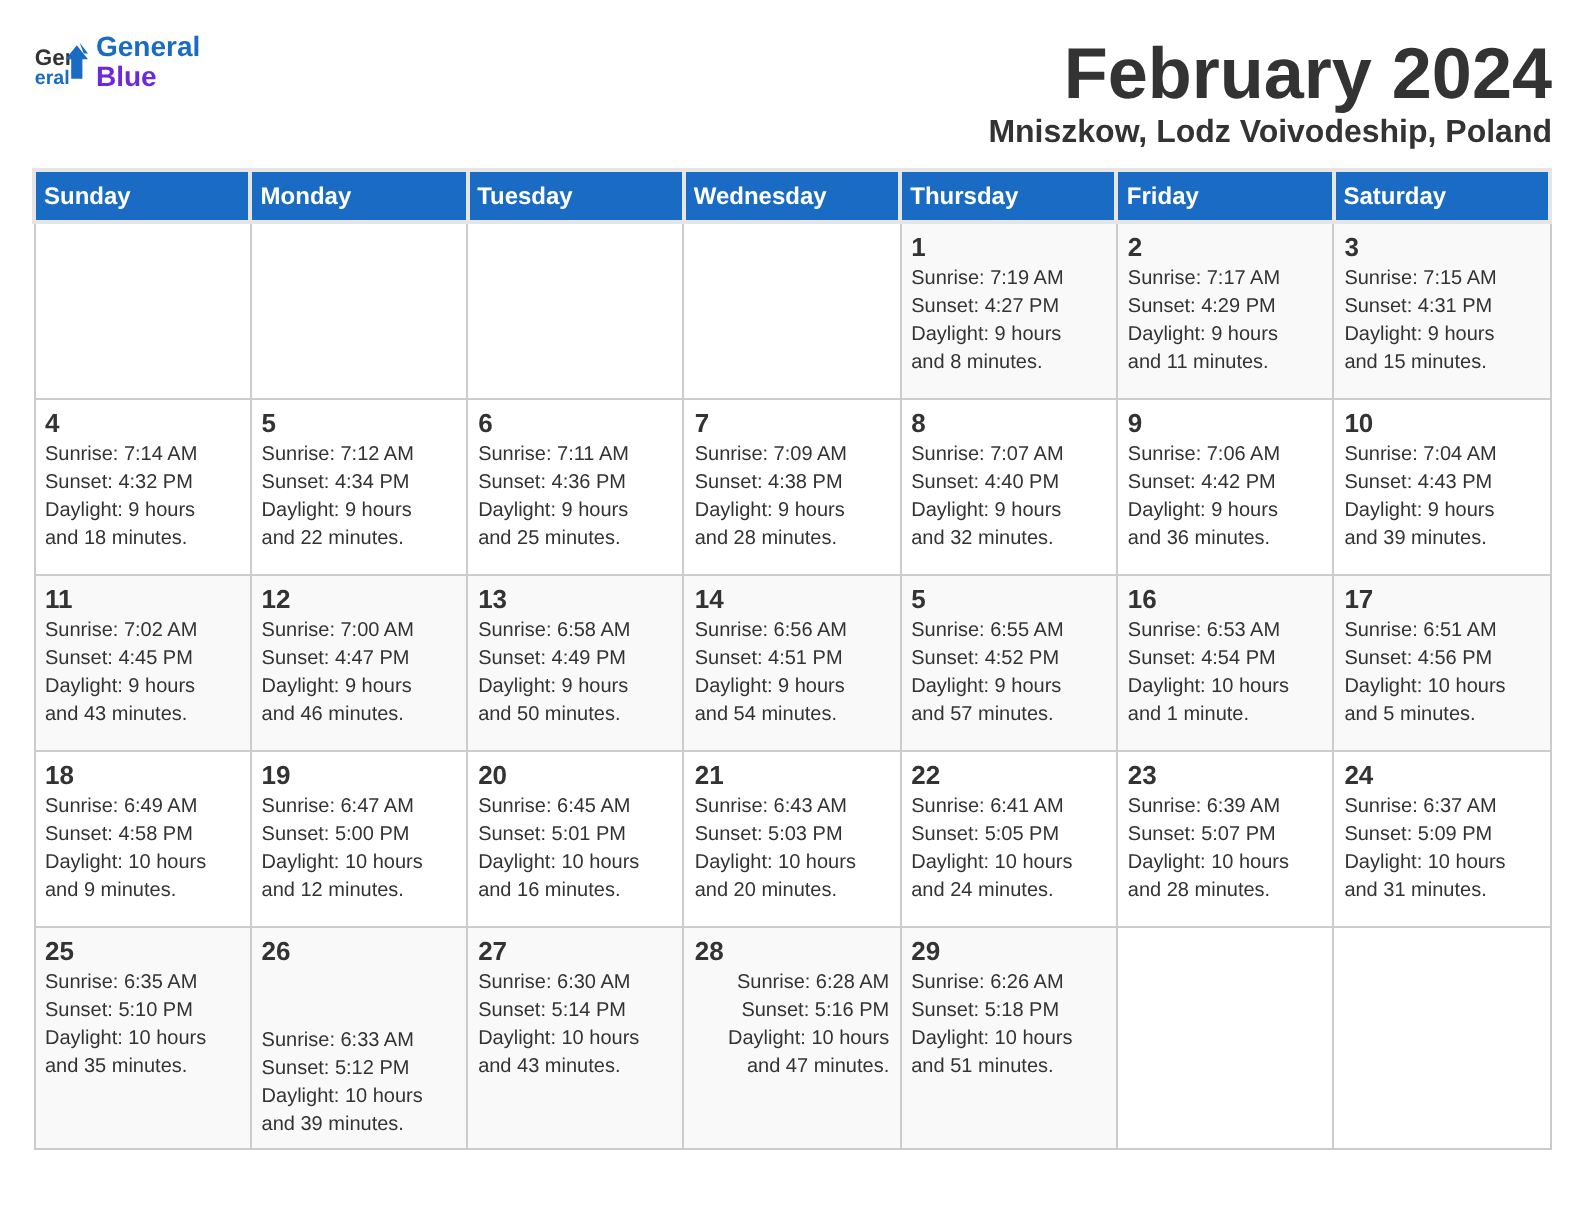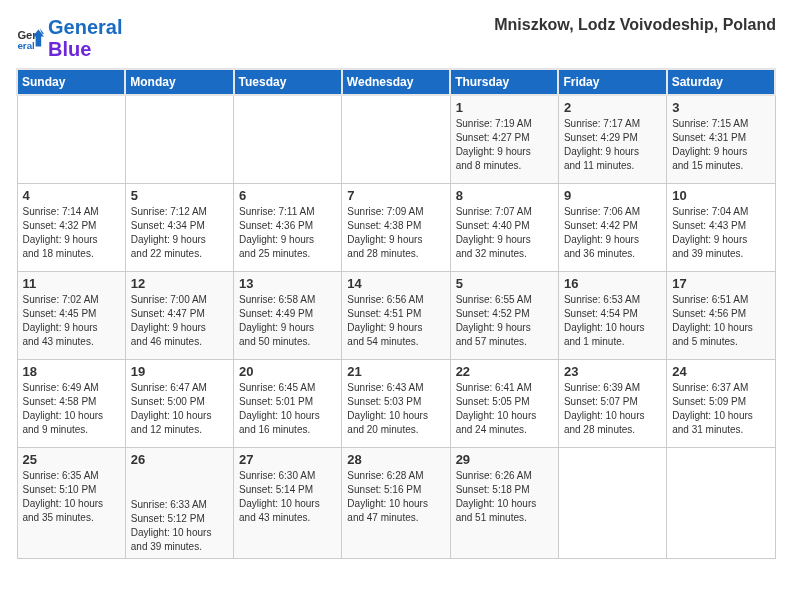--- a/index.html
+++ b/index.html
@@ -15,21 +15,21 @@
       justify-content: space-between;
       align-items: flex-start;
       margin-bottom: 8px;
     }
     .logo {
       display: flex;
       align-items: center;
       gap: 4px;
     }
     .logo-text {
-      font-size: 20px;
+      font-size: 14px;
       font-weight: bold;
       color: #333;
       line-height: 1.1;
     }
     .logo-text span {
       color: #1a6bc4;
     }
     .logo-icon {
       width: 28px;
       height: 28px;
@@ -105,20 +105,21 @@
     <div>
       <div class="logo-text">
         <span>General</span>
       </div>
       <div class="logo-text">
         <span style="color:#6d28d9">Blue</span>
       </div>
     </div>
   </div>
   <div class="title-area">
+    <div class="month-title">February 2024</div>
     <div class="location-title">Mniszkow, Lodz Voivodeship, Poland</div>
   </div>
 </div>
 
 <table>
   <thead>
     <tr>
     <th>Sunday</th>
         <th>Monday</th>
         <th>Tuesday</th>
@@ -326,21 +327,21 @@
         </td>
         <td>
           <span class="day-num">27</span>
           <div class="cell-info" style="white-space: pre-line;">Sunrise: 6:30 AM
 Sunset: 5:14 PM
 Daylight: 10 hours
 and 43 minutes.</div>
         </td>
         <td>
           <span class="day-num">28</span>
-          <div class="cell-info" style="white-space: pre-line;">Sunrise: 6:28 AM
+          <div class="cell-info" style="white-space: pre-line; text-align: right;">Sunrise: 6:28 AM
 Sunset: 5:16 PM
 Daylight: 10 hours
 and 47 minutes.</div>
         </td>
         <td>
           <span class="day-num">29</span>
           <div class="cell-info" style="white-space: pre-line;">Sunrise: 6:26 AM
 Sunset: 5:18 PM
 Daylight: 10 hours
 and 51 minutes.</div>

